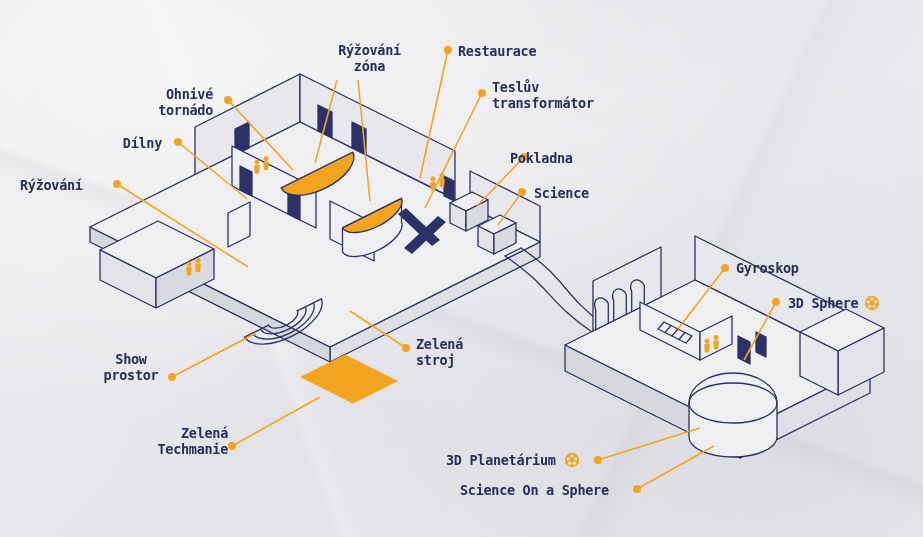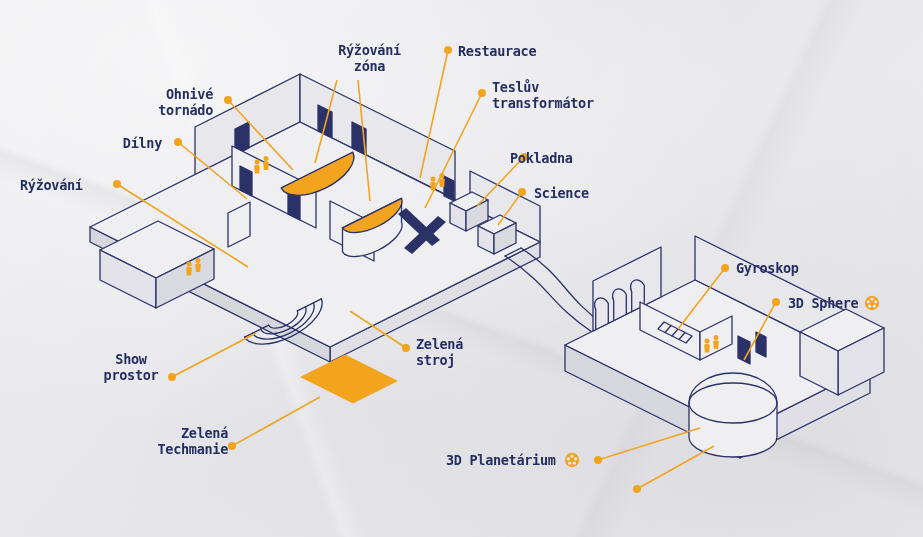--- a/index.html
+++ b/index.html
@@ -207,13 +207,14 @@
   <div class="map-label" style="left:534px;top:185px">Science</div>
   <div class="map-label" style="left:736px;top:260px">Gyroskop</div>
   <div class="map-label" style="left:788px;top:295px">3D Sphere</div>
   <div class="map-label" style="left:92px;top:351px;width:78px;text-align:center">Show
 prostor</div>
   <div class="map-label" style="left:416px;top:336px">Zelená
 stroj</div>
   <div class="map-label" style="left:128px;top:425px;width:100px;text-align:right">Zelená
 Techmanie</div>
   <div class="map-label" style="left:446px;top:452px">3D Planetárium</div>
+  <div class="map-label" style="left:460px;top:482px">Science On a Sphere</div>
 </div>
 
 </body></html>

